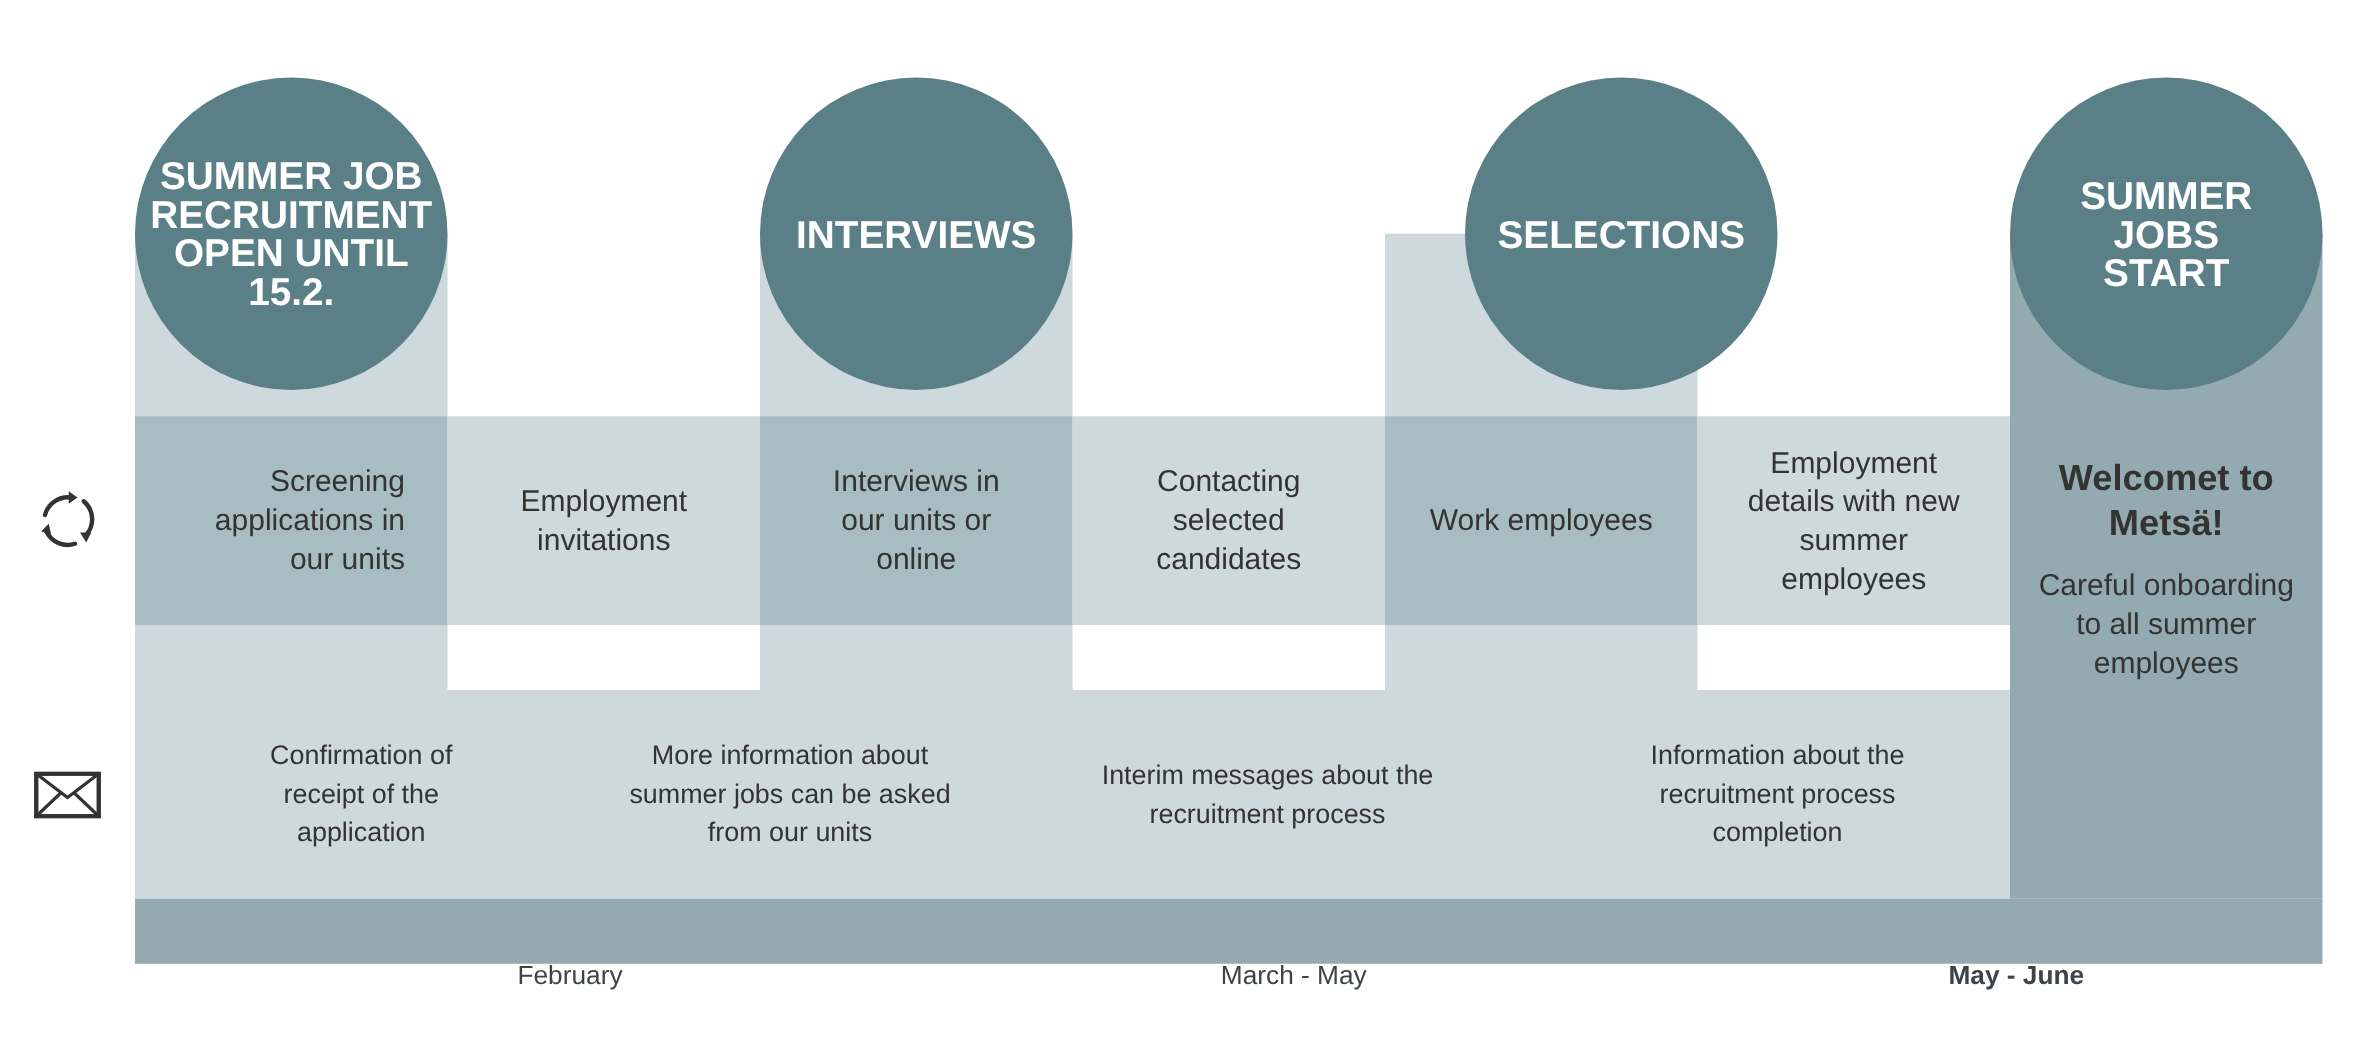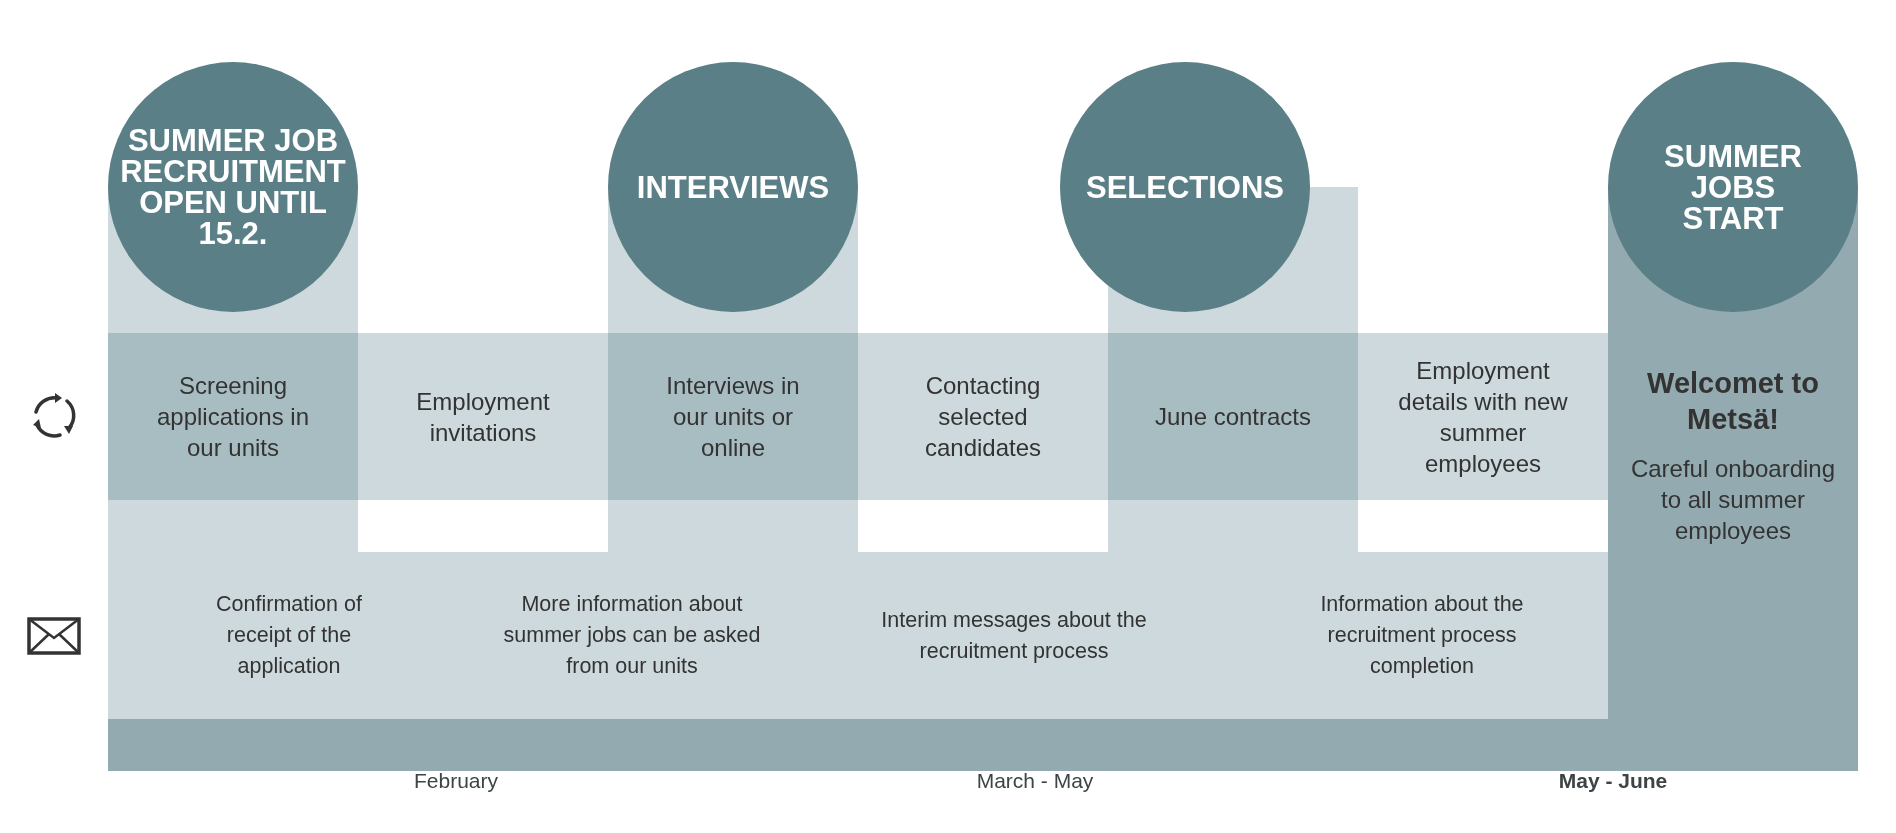--- a/index.html
+++ b/index.html
@@ -22,33 +22,33 @@
 </style>
 </head>
 <body>
 
 <div class="abs light" style="left:108px;top:187px;width:250px;height:365px;"></div>
 <div class="abs light" style="left:608px;top:187px;width:250px;height:365px;"></div>
 <div class="abs light" style="left:1108px;top:187px;width:250px;height:365px;"></div>
 <div class="abs dark" style="left:1608px;top:187px;width:250px;height:532px;"></div>
 
 <div class="abs cell mid" style="left:108px;top:333px;width:250px;height:167px;">
-    <span style="padding:0 20px;">Screening applications in our units</span>
+    <span style="padding:0 20px;text-align:right;">Screening applications in our units</span>
   </div>
 <div class="abs cell light" style="left:358px;top:333px;width:250px;height:167px;">
     <span style="padding:0 50px;">Employment invitations</span>
   </div>
 <div class="abs cell mid" style="left:608px;top:333px;width:250px;height:167px;">
     <span style="padding:0 30px;text-align:center;">Interviews in our units or online</span>
   </div>
 <div class="abs cell light" style="left:858px;top:333px;width:250px;height:167px;align-items:center;">
     <span style="padding:0 50px;">Contacting selected candidates</span>
   </div>
 <div class="abs cell mid" style="left:1108px;top:333px;width:250px;height:167px;">
-    <span>June contracts</span>
+    <span>Work employees</span>
   </div>
 <div class="abs cell light" style="left:1358px;top:333px;width:250px;height:167px;">
     <span style="padding:0 10px;">Employment details with new summer employees</span>
   </div>
 
 <div class="abs" style="left:1608px;top:365px;width:250px;text-align:center;padding:0 16px;">
   <div class="welcome" style="padding:0 10px;">Welcomet to Metsä!</div>
   <div class="careful">Careful onboarding to all summer employees</div>
 </div>
 
@@ -70,21 +70,21 @@
 <div class="abs month" style="left:356px;top:719px;width:200px;height:52px;">February</div>
 <div class="abs month" style="left:935px;top:719px;width:200px;height:52px;">March - May</div>
 <div class="abs month" style="left:1513px;top:719px;width:200px;height:52px;font-weight:bold;">May - June</div>
 
 <div class="abs circle" style="left:108px;padding:0 28px;">
     <span>SUMMER JOB RECRUITMENT OPEN UNTIL 15.2.</span>
   </div>
 <div class="abs circle" style="left:608px;">
     <span>INTERVIEWS</span>
   </div>
-<div class="abs circle" style="left:1060px;justify-content:center;">
+<div class="abs circle" style="left:1172px;justify-content:center;">
     <span>SELECTIONS</span>
   </div>
 <div class="abs circle" style="left:1608px;padding:0 40px;">
     <span>SUMMER JOBS START</span>
   </div>
 
 <div class="abs" style="left:27px;top:390px;width:54px;height:54px;">
   <svg width="54" height="54" viewBox="0 0 54 54">
     <g fill="none" stroke="#333" stroke-width="3.5" stroke-linecap="round">
       <path d="M 9 22 A 19 19 0 0 1 30 8"></path>

